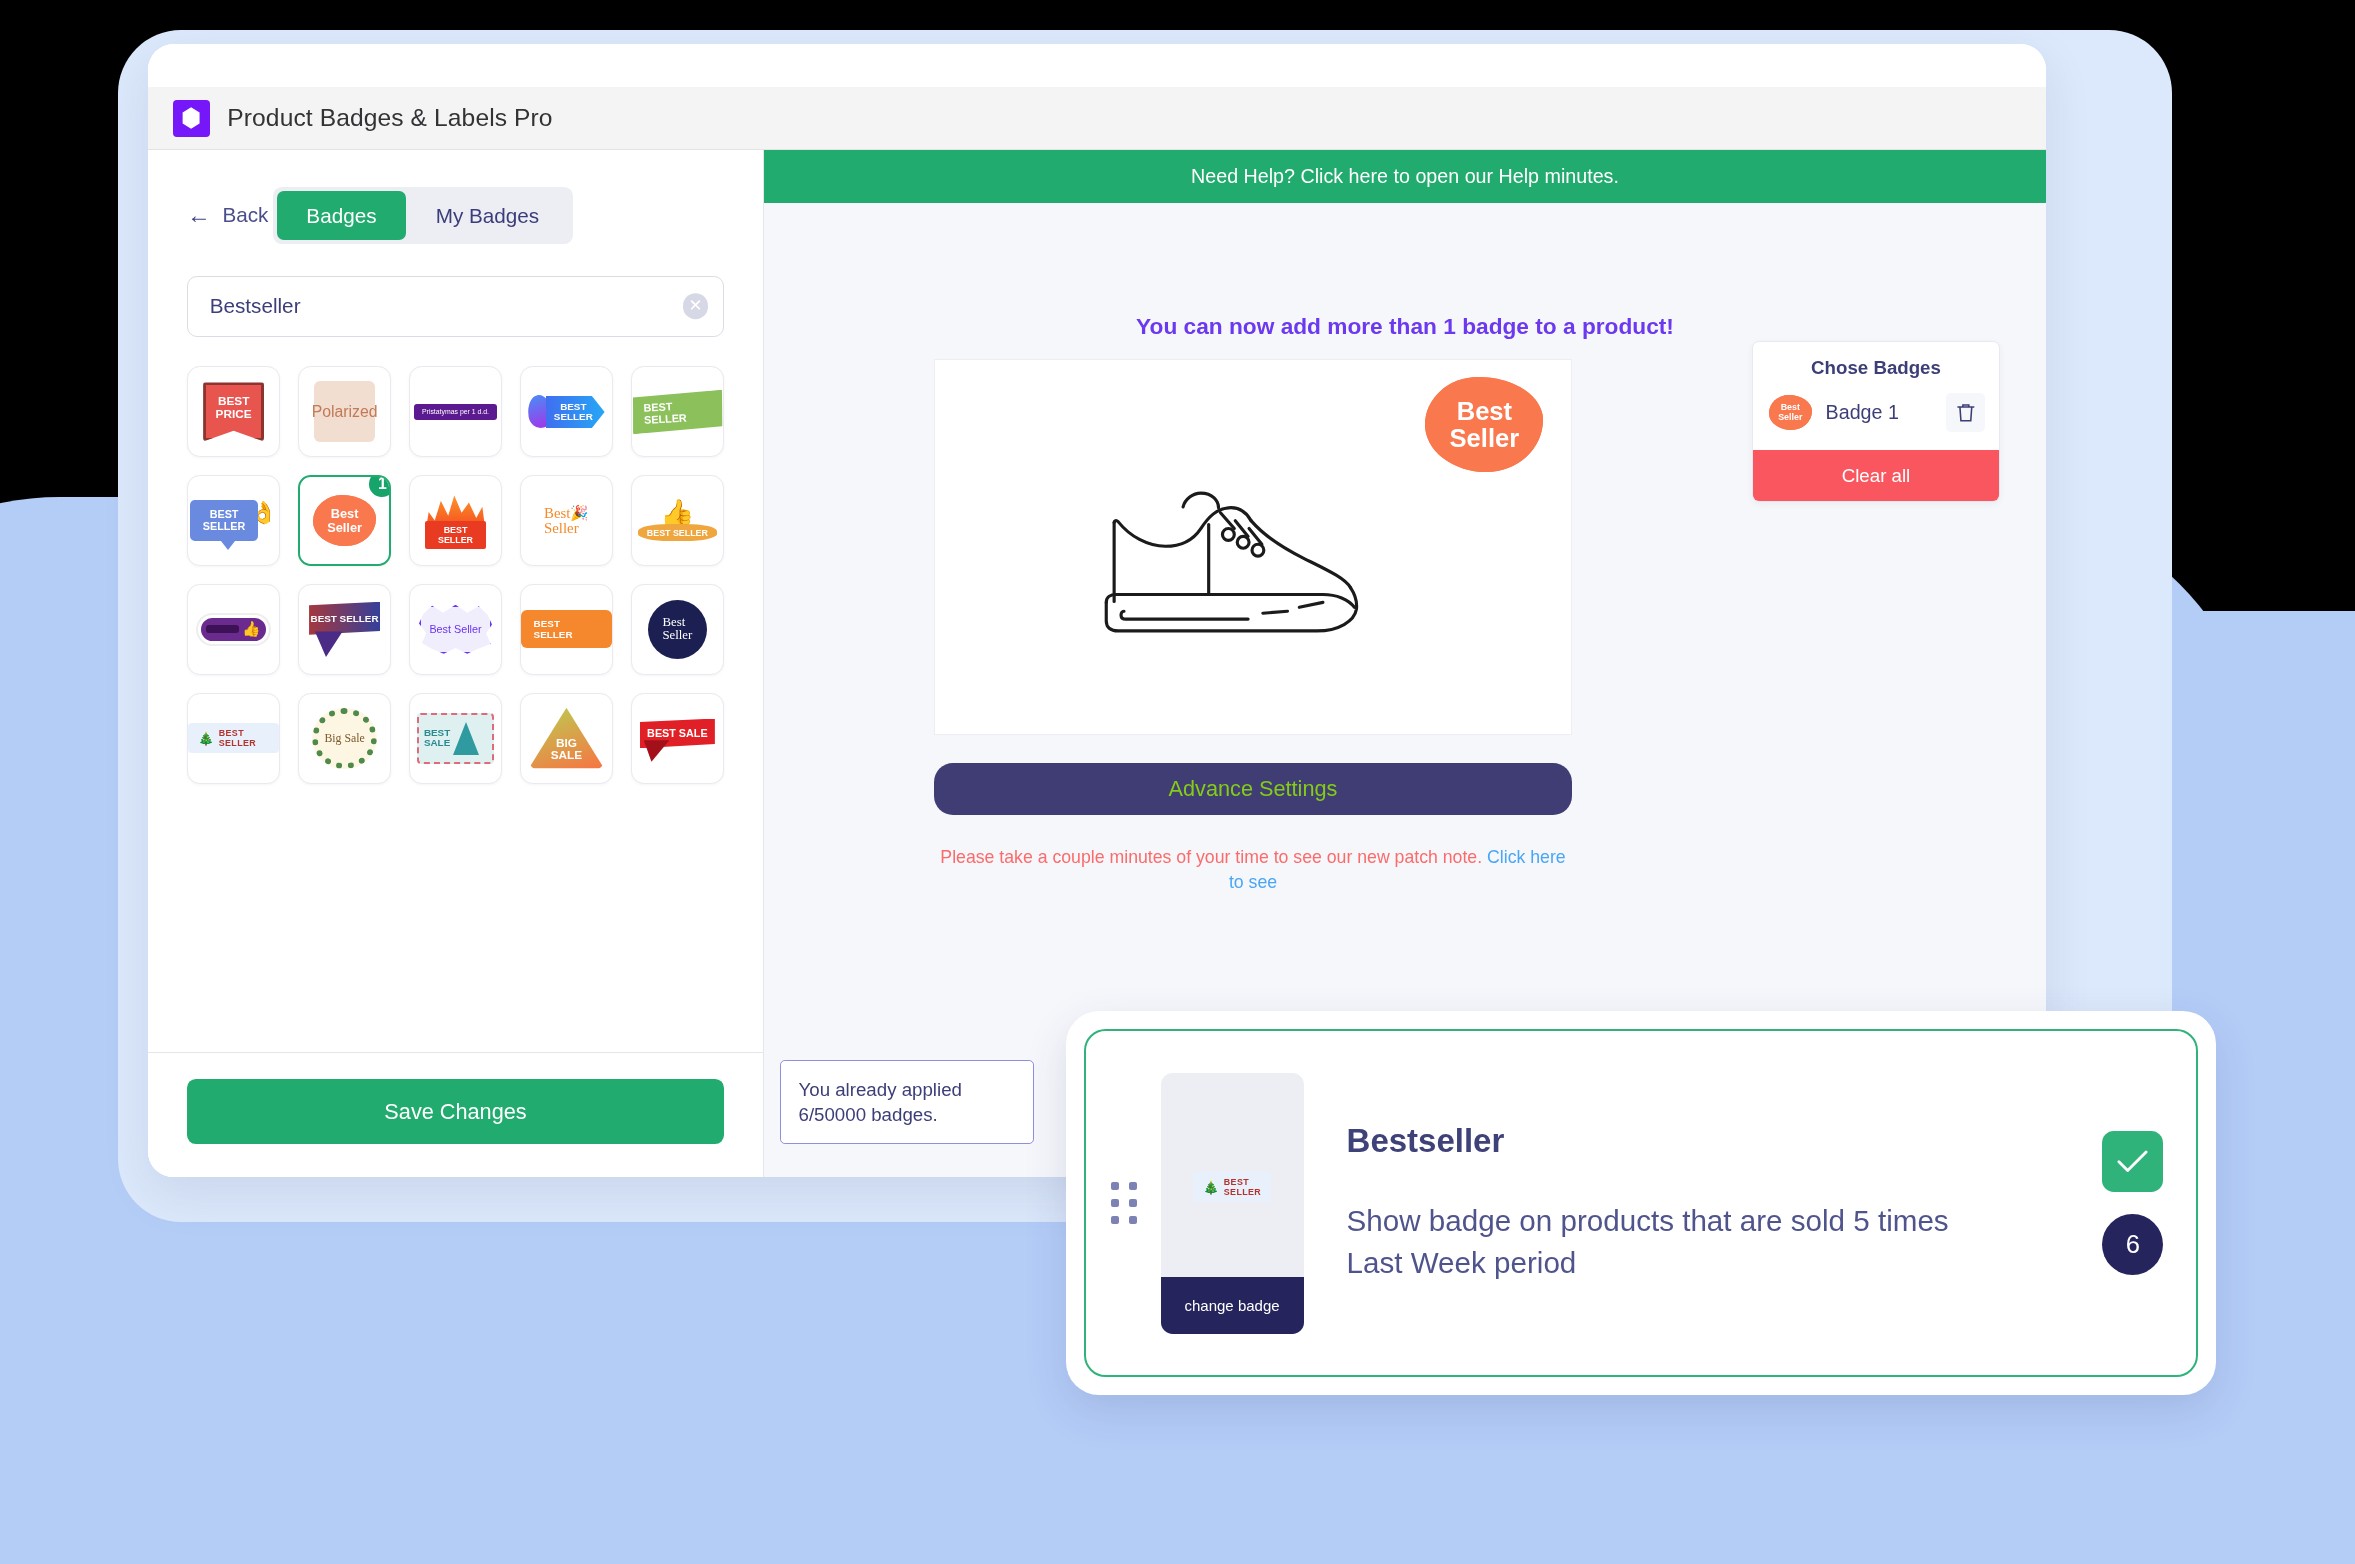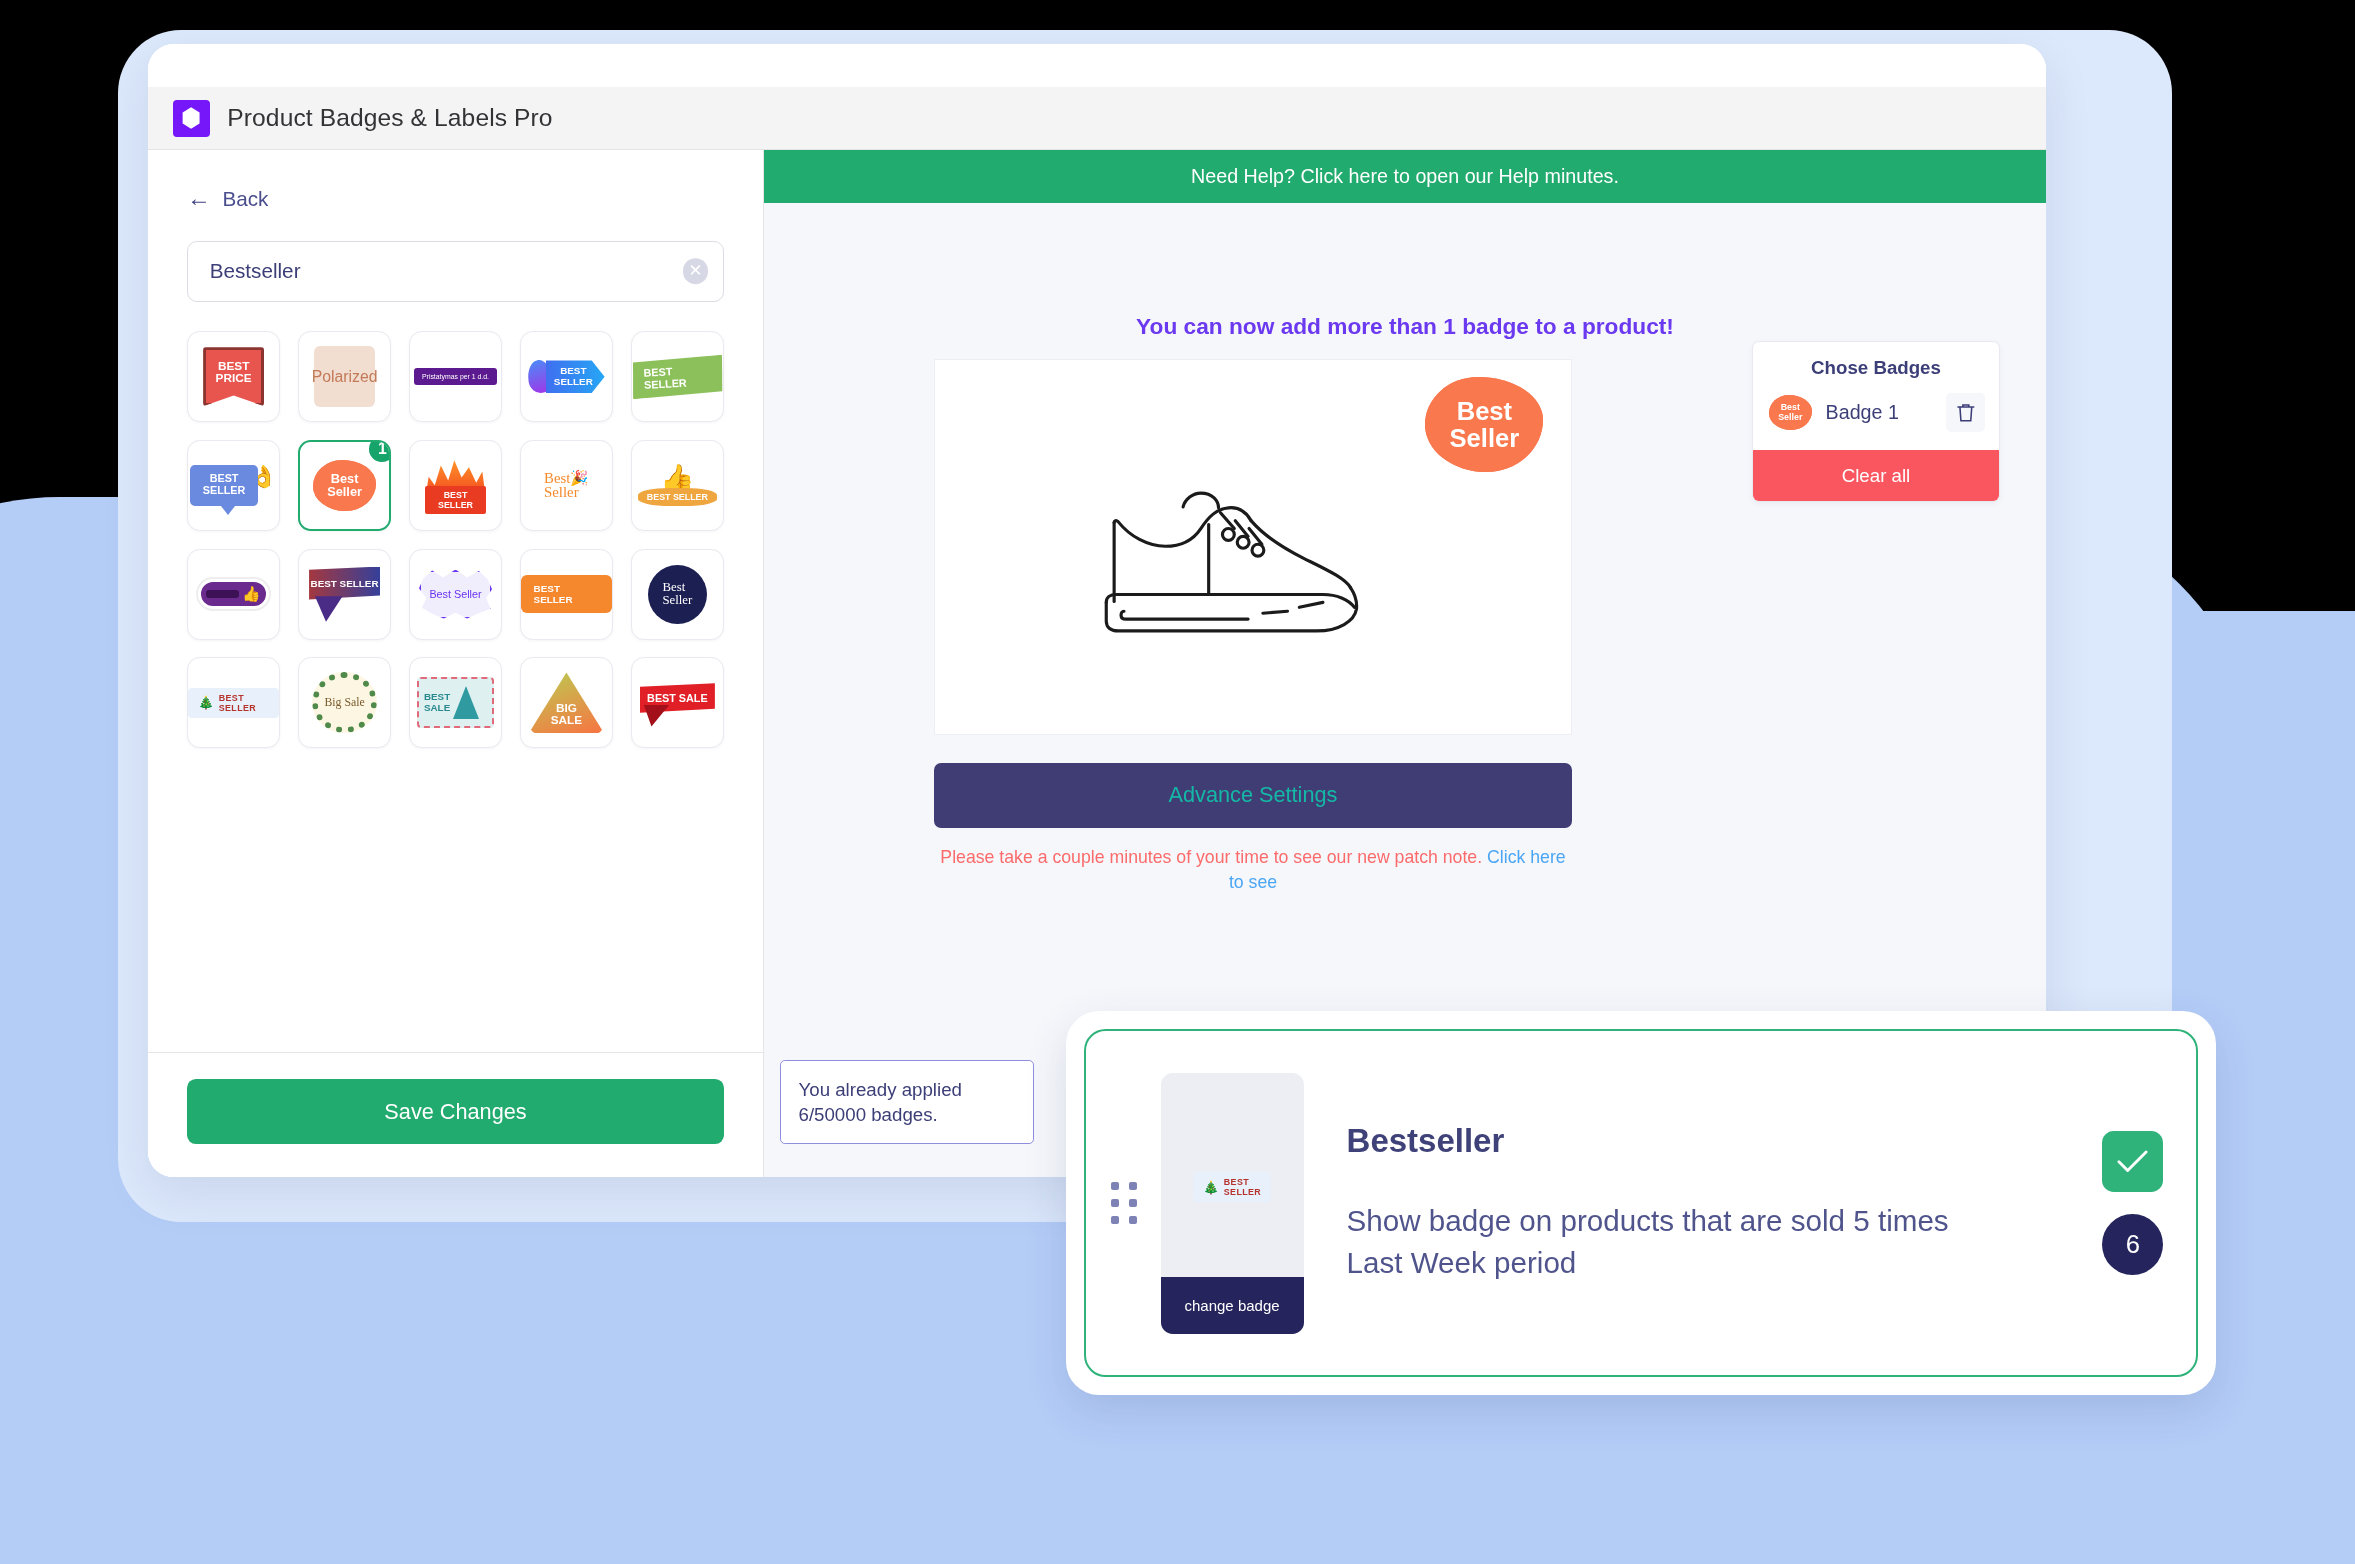--- a/index.html
+++ b/index.html
@@ -330,22 +330,22 @@
     width: 638px; height: 376px;
     background:#ffffff; border:1px solid #eceef3;
   }
   .preview-badge {
     position:absolute; right: 27.6px; top: 17.7px;
   }
   .shoe-svg { position:absolute; left:50%; top:54%; transform:translate(-50%,-50%); }
 
   .adv-btn {
     position:absolute; left:170px; top:560px;
-    width:638px; height:65px;
-    background:#403d74; color:#14b8a6; border:none; border-radius:7px;
+    width:638px; height:52px;
+    background:#403d74; color:#84cc16; border:none; border-radius:19px;
     font-size:21.7px; cursor:pointer;
     font-family:"Liberation Sans", sans-serif;
   }
   .patch-note {
     position:absolute; left:170px; top:642px; width:638px;
     text-align:center; font-size:17.7px; color:#fb6b6b; line-height:1.45;
   }
   .patch-note a { color:#4aa6f5; text-decoration:none; cursor:pointer; }
 
   .chose-panel {
@@ -443,20 +443,24 @@
     <div class="win-body">
 
       <div class="left-panel">
         <div class="left-scroll">
 
           <div class="back-link">
             <span class="back-arrow">←</span>
             <span>Back</span>
           </div>
 
+          <div class="tabs">
+            <div class="tab active">Badges</div>
+            <div class="tab">My Badges</div>
+          </div>
 
           <div class="search-wrap">
             <input class="search-input" value="Bestseller" placeholder="Search badges" style="">
             <div class="search-clear">✕</div>
           </div>
 
           <div class="badge-grid">
 
             <div class="badge-cell">
               <div class="art art-ribbon">

